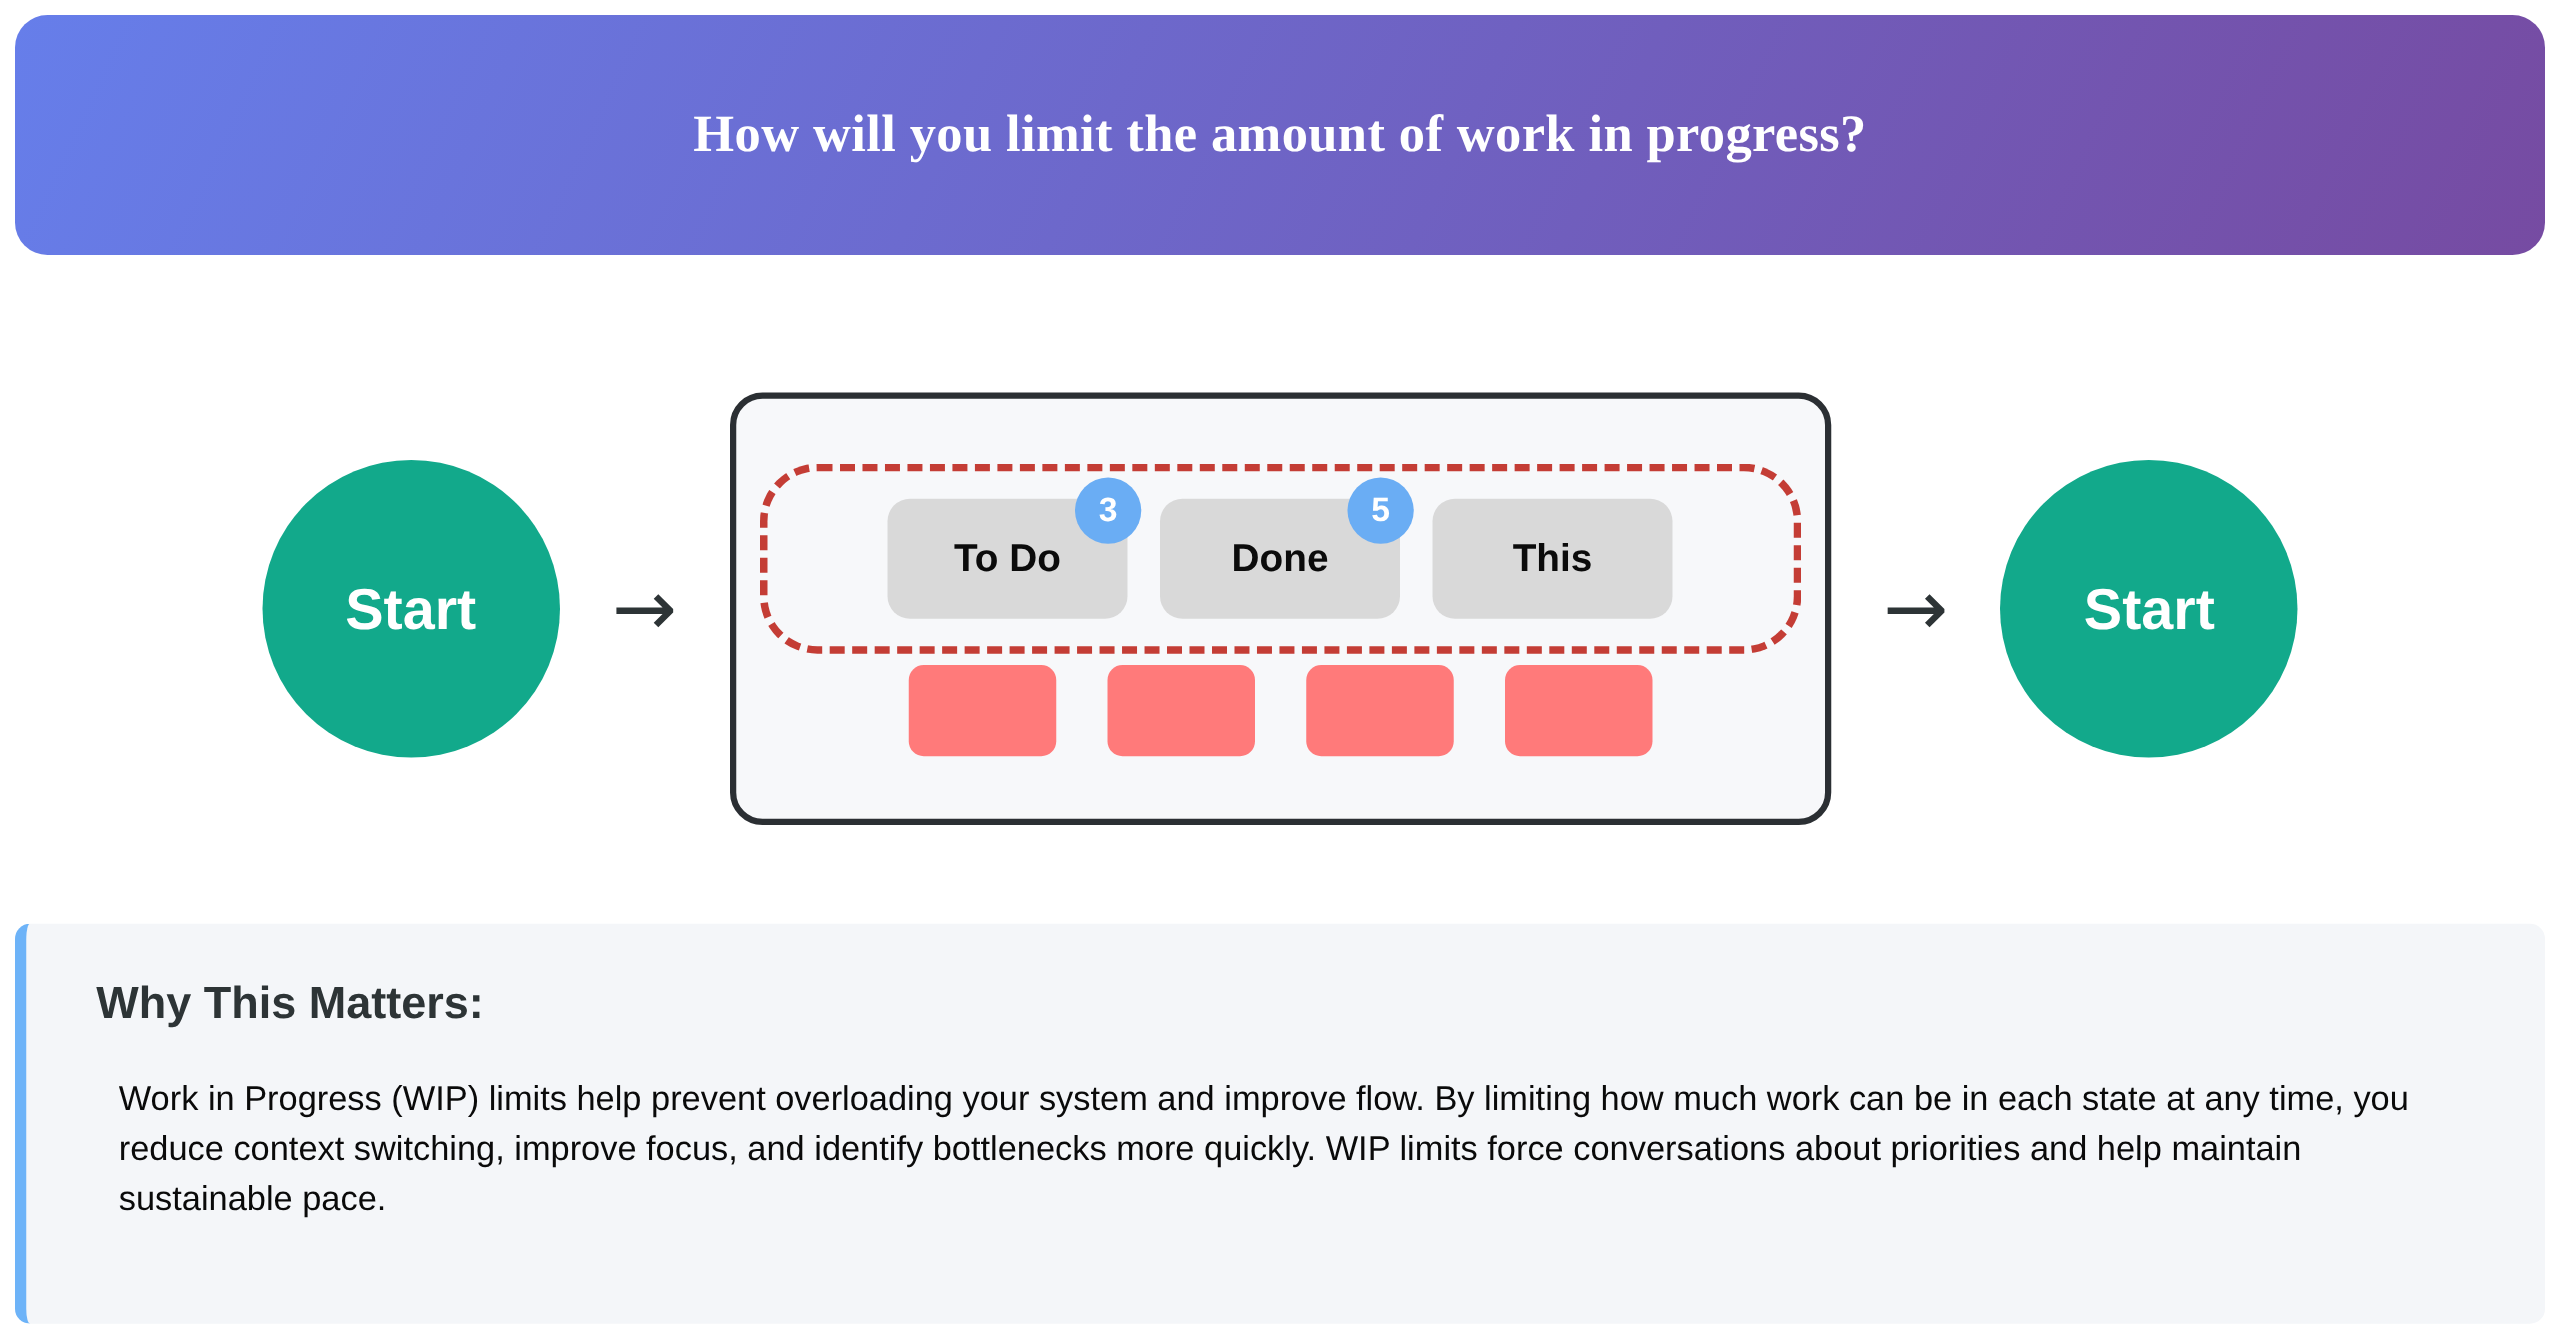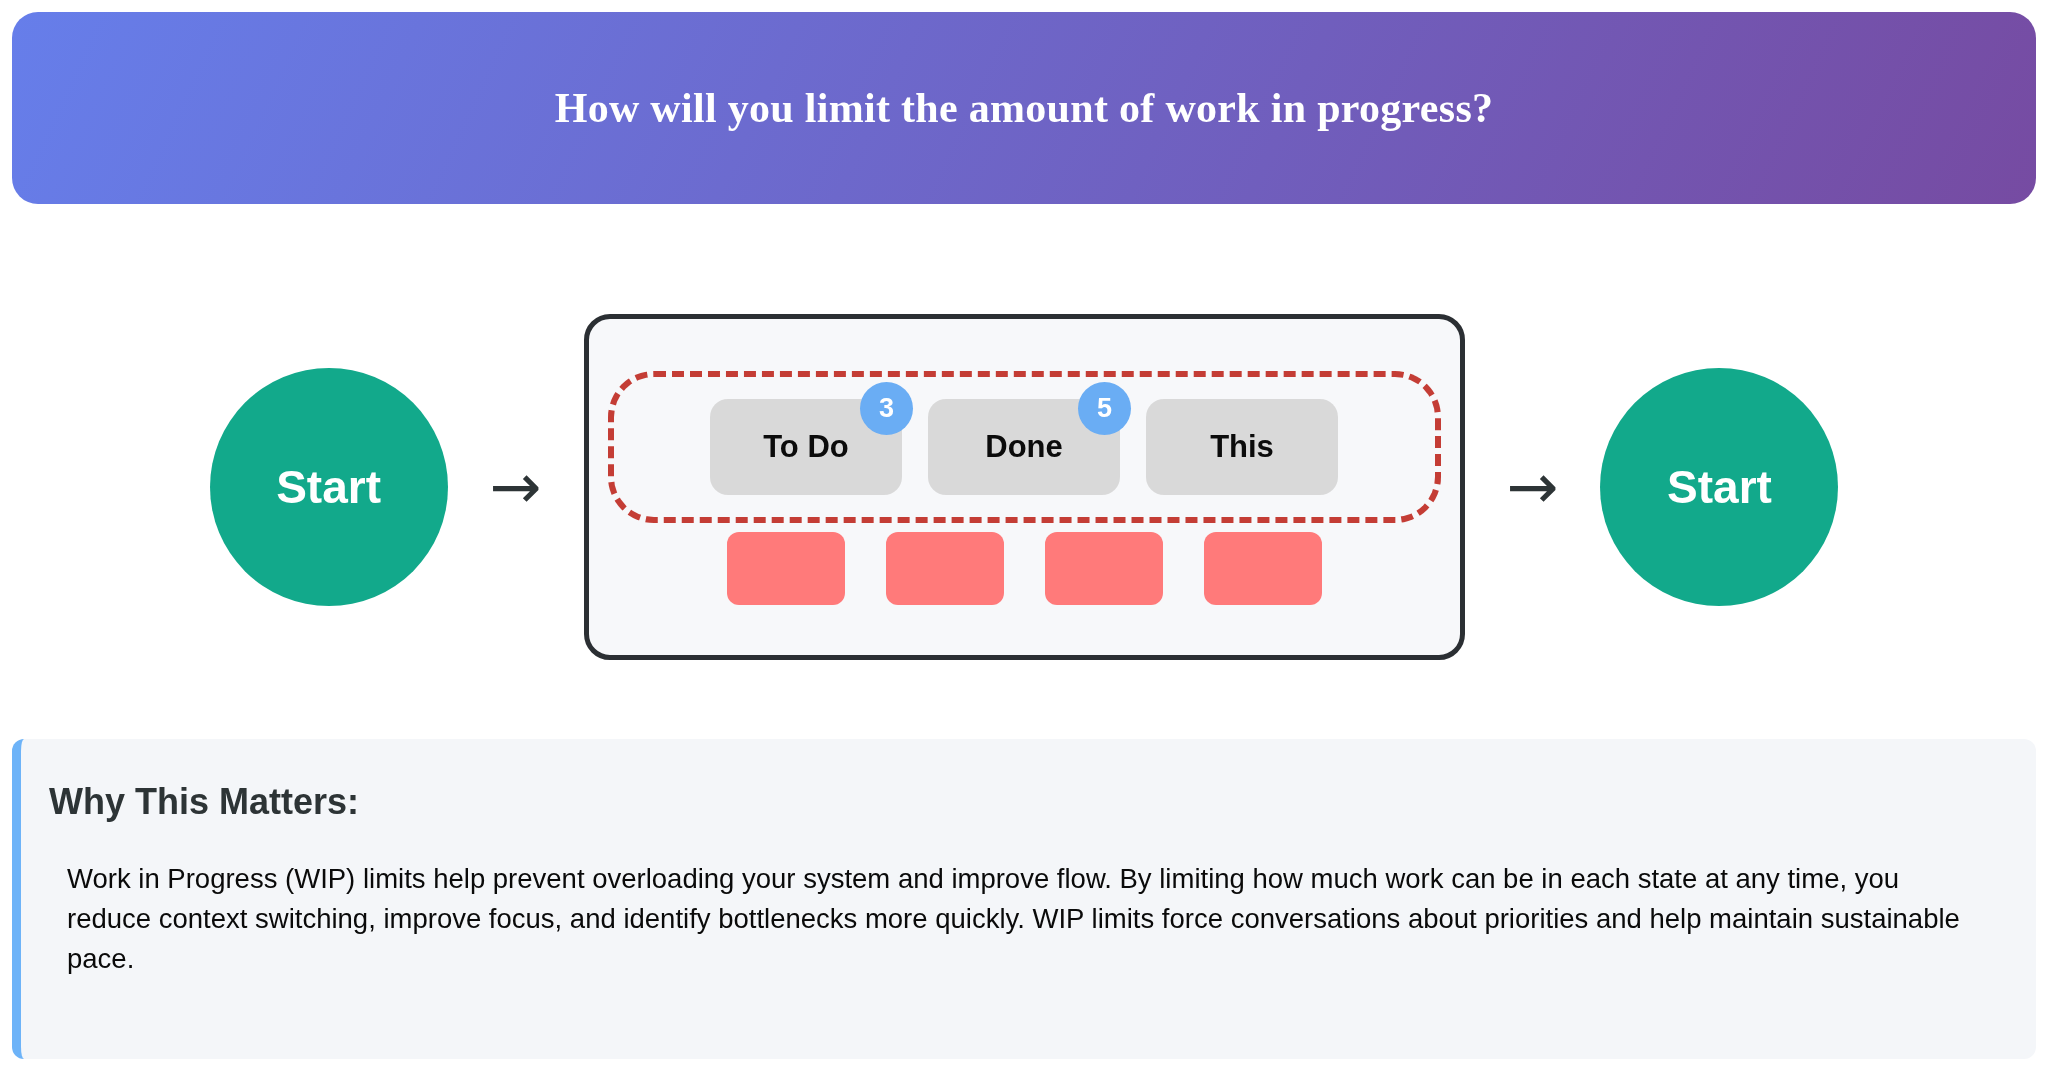--- a/index.html
+++ b/index.html
@@ -85,21 +85,21 @@
     border-radius: 12px;
   }
 
   
   .info-panel {
     position: absolute; left: 12px; top: 739px;
     width: 2024px; min-height: 310px;
     background: #f4f6f9;
     border-left: 9px solid #6db3f8;
     border-radius: 12px;
-    padding: 42px 46px 62px 28px;
+    padding: 42px 46px 62px 56px;
   }
   .info-heading {
     margin: 0 0 36px 0;
     font-size: 36px; font-weight: 700; color: #2d3436;
   }
   .info-body {
     margin: 18px;
     font-size: 27.5px; line-height: 1.45; color: #0a0a0a;
     max-width: 1930px;
   }

